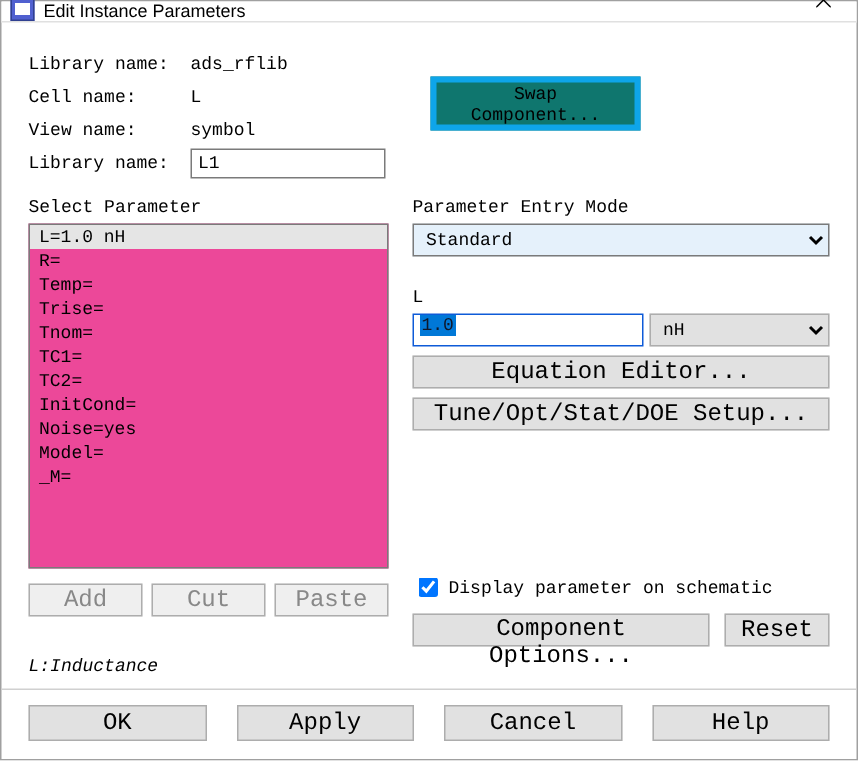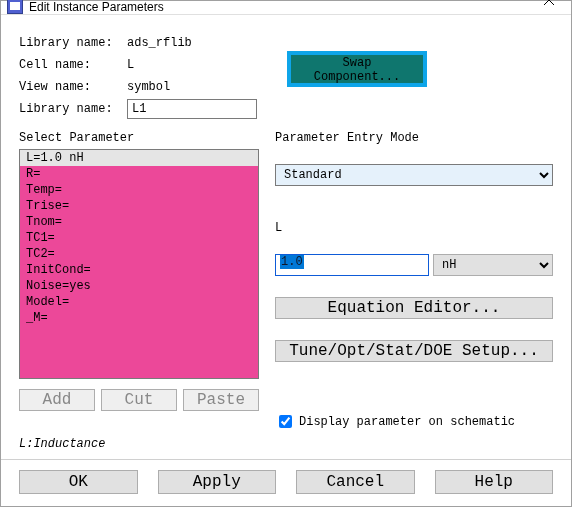--- a/index.html
+++ b/index.html
@@ -81,21 +81,21 @@
     font-size: 12px;
     cursor: pointer;
   }
   .midrow {
     display: flex;
     margin-top: 10px;
     gap: 16px;
     flex: 1;
   }
   .leftcol { width: 240px; display: flex; flex-direction: column; }
-  .rightcol { flex: 1; display: flex; flex-direction: column; gap: 15px; }
+  .rightcol { flex: 1; display: flex; flex-direction: column; }
   .section-label { margin-bottom: 4px; font-family: "Courier New", monospace; }
   .listbox {
     border: 1px solid #7a7a7a;
     background: #ec4899;
     height: 230px;
     overflow-y: scroll;
     font-family: "Courier New", monospace;
   }
   .listitem { padding: 1px 6px; cursor: pointer; }
   .listitem.selected { background: #e5e5e5; }
@@ -231,20 +231,24 @@
             <option>nH</option>
           </select>
         </div>
         <button class="btn full">Equation Editor...</button>
         <button class="btn full">Tune/Opt/Stat/DOE Setup...</button>
 
         <div class="checkbox-row">
           <input type="checkbox" id="dispchk" checked="" style="">
           <label for="dispchk">Display parameter on schematic</label>
         </div>
+        <div class="comp-row">
+          <button class="btn" style="flex:1">Component Options...</button>
+          <button class="btn" style="width:70px">Reset</button>
+        </div>
       </div>
     </div>
 
     <div class="status">L:Inductance</div>
   </div>
 
   <div class="footer">
     <button class="btn">OK</button>
     <button class="btn">Apply</button>
     <button class="btn">Cancel</button>

